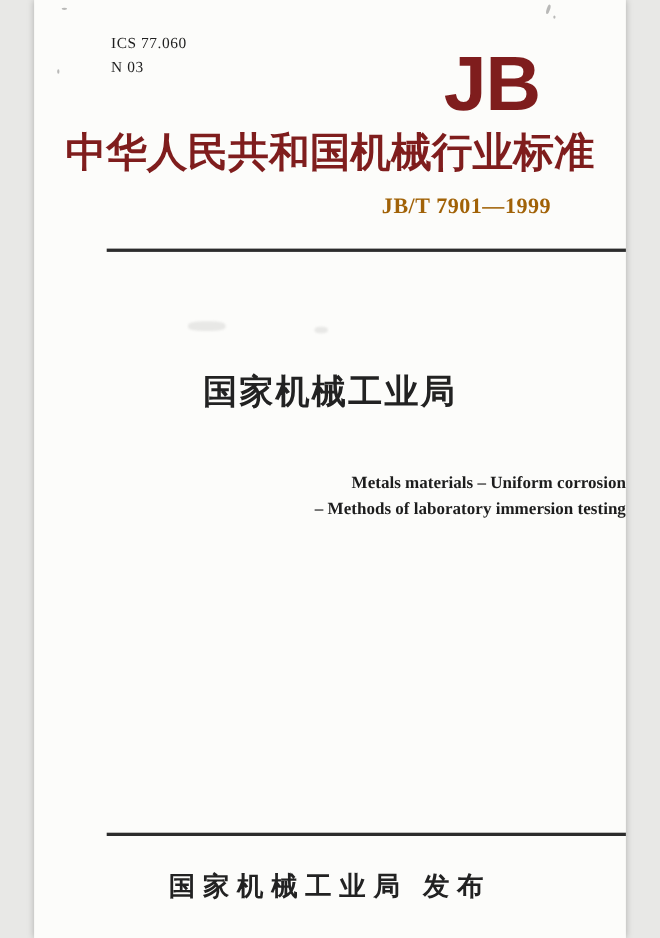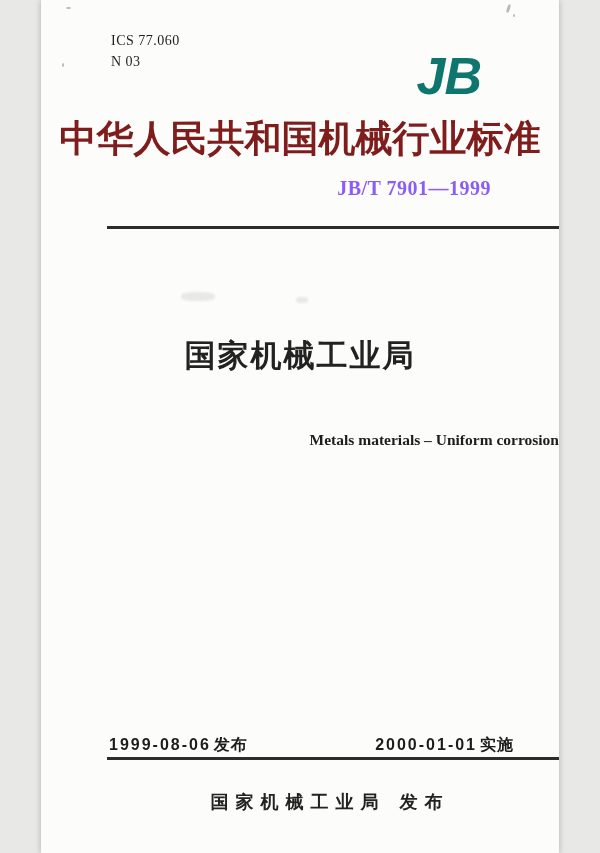--- a/index.html
+++ b/index.html
@@ -10,43 +10,43 @@
   }
   .page {
     position: relative;
     width: 518px;
     height: 853px;
     margin: 0 auto;
     background: #fcfcfa;
     color: #1f1f1f;
     overflow: hidden;
     box-shadow: 0 0 6px rgba(0,0,0,.25);
+    padding-left: 20px;
   }
   
   .ics-block {
     position: absolute;
     left: 70px;
     top: 30px;
     font-family: "Liberation Serif", serif;
     font-size: 14px;
     line-height: 21px;
     letter-spacing: .5px;
   }
   
   .jb-logo {
     position: absolute;
     top: 40px;
     right: 78px;
     font-family: "Liberation Sans", "DejaVu Sans", sans-serif;
     font-weight: bold;
-    font-size: 52px;
+    font-size: 70px;
     line-height: 72px;
     letter-spacing: -1px;
-    color: #0f766e;
-    font-style: italic;
+    color: #7f1d1d;
   }
   
   .header-title {
     position: absolute;
     top: 114px;
     left: 0;
     width: 100%;
     text-align: center;
     font-size: 37px;
     font-weight: bold;
@@ -56,21 +56,21 @@
   }
   
   .standard-no {
     position: absolute;
     top: 177px;
     right: 68px;
     font-family: "Liberation Serif", serif;
     font-weight: bold;
     font-size: 20px;
     letter-spacing: .5px;
-    color: #8b5cf6;
+    color: #a16207;
   }
   .rule {
     position: absolute;
     left: 66px;
     width: 487px;
     height: 3px;
     background: #2c2c2c;
   }
   .rule-top { top: 226px; }
   .rule-bottom { top: 757px; height: 3px; }
@@ -117,25 +117,24 @@
   .date-num { letter-spacing: 2px; }
   .date-label { margin-left: 3px; letter-spacing: 1px; }
 
   
   .publisher-row {
     position: absolute;
     top: 790px;
     left: 0;
     width: 100%;
     text-align: center;
-    font-size: 18px;
+    font-size: 24px;
     font-weight: bold;
     color: #222;
     white-space: nowrap;
-    margin-left: 30px;
   }
   .publisher-name { letter-spacing: 7px; }
   .publisher-action { letter-spacing: 7px; margin-left: 14px; }
 
   
   .speck {
     position: absolute;
     background: rgba(60,60,60,.35);
     border-radius: 50%;
   }
@@ -163,30 +162,23 @@
   <div class="standard-no">JB/T 7901—1999</div>
 
   <div class="rule rule-top"></div>
 
   <div class="title-cn">
     <div>国家机械工业局</div>
   </div>
 
   <div class="title-en">
     <div>Metals materials – Uniform corrosion</div>
+    <div>– Methods of laboratory immersion testing</div>
   </div>
 
-  <div class="date-row">
-    <div class="date-left">
-      <span class="date-num">1999-08-06</span><span class="date-label">发布</span>
-    </div>
-    <div class="date-right">
-      <span class="date-num">2000-01-01</span><span class="date-label">实施</span>
-    </div>
-  </div>
 
   <div class="rule rule-bottom"></div>
 
   <div class="publisher-row">
     <span class="publisher-name">国家机械工业局</span><span class="publisher-action">发布</span>
   </div>
 
   <div class="speck" style="left:466px;top:4px;width:3px;height:9px;transform:rotate(18deg);"></div>
   <div class="speck" style="left:472px;top:14px;width:2px;height:3px;"></div>
   <div class="speck" style="left:25px;top:7px;width:5px;height:2px;"></div>

